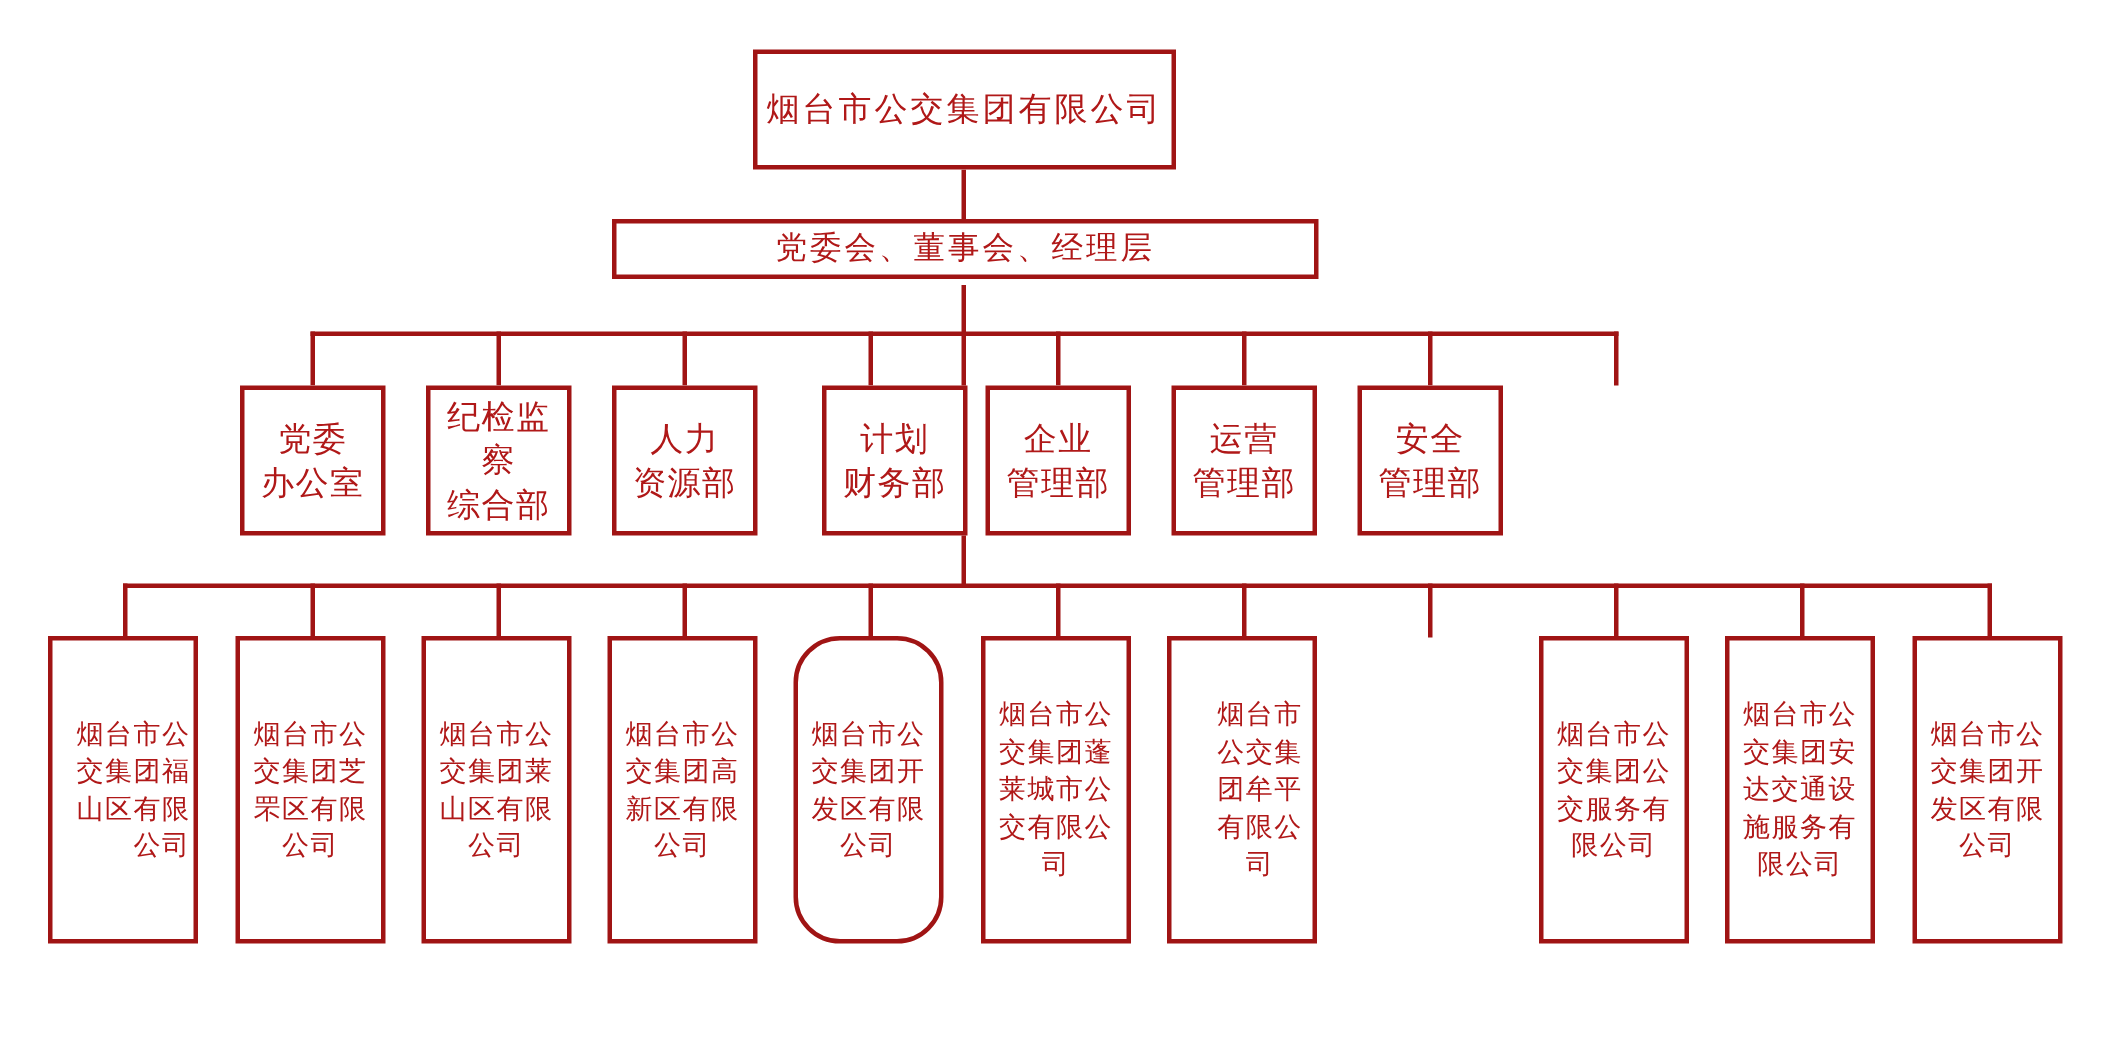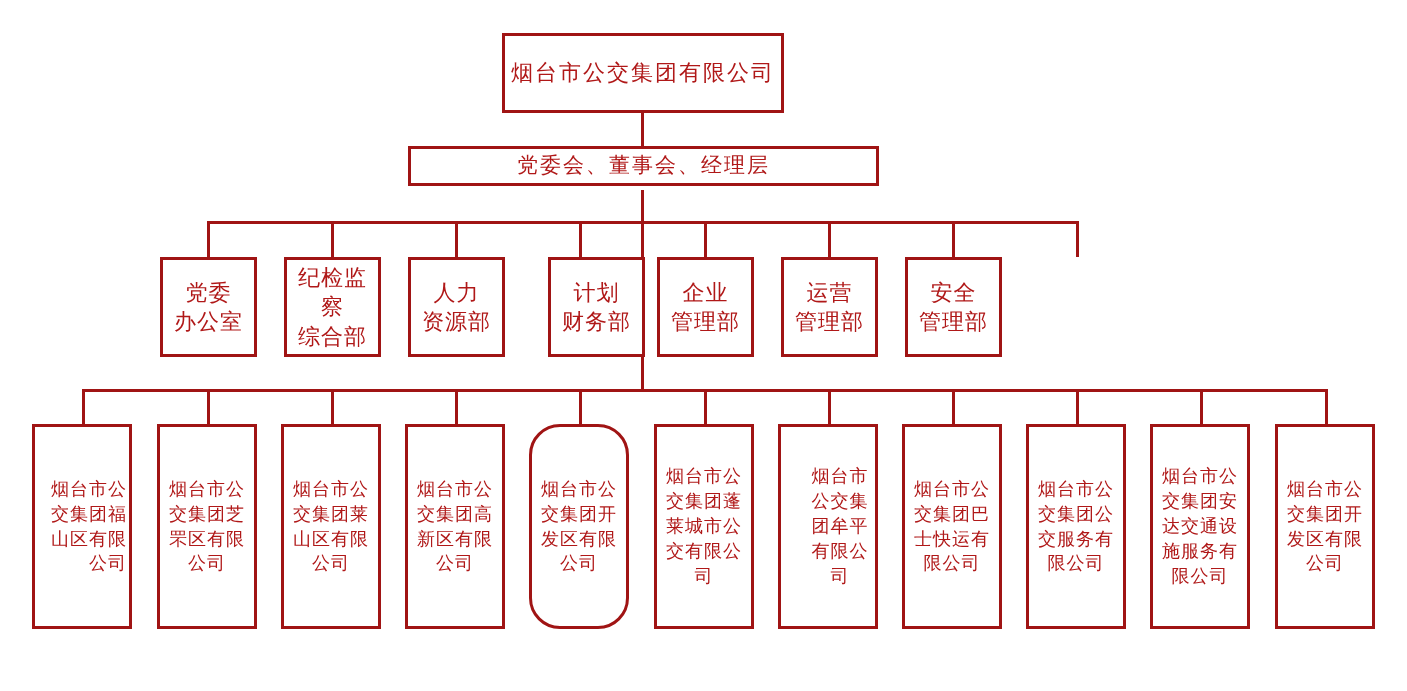--- a/index.html
+++ b/index.html
@@ -167,23 +167,20 @@
   </div>
   <div class="node sub" style="left:529px;border-radius:31px;">
     <span class="node-text">烟台市公交集团开发区有限公司</span>
   </div>
   <div class="node sub" style="left:654px;">
     <span class="node-text">烟台市公交集团蓬莱城市公交有限公司</span>
   </div>
   <div class="node sub" style="left:778px;padding-left:24px;">
     <span class="node-text">烟台市公交集团牟平有限公司</span>
   </div>
-  <div class="node sub" style="left:902px;">
-    <span class="node-text">烟台市公交集团巴士快运有限公司</span>
-  </div>
   <div class="node sub" style="left:1026px;">
     <span class="node-text">烟台市公交集团公交服务有限公司</span>
   </div>
   <div class="node sub" style="left:1150px;">
     <span class="node-text">烟台市公交集团安达交通设施服务有限公司</span>
   </div>
   <div class="node sub" style="left:1275px;">
     <span class="node-text">烟台市公交集团开发区有限公司</span>
   </div>
 

